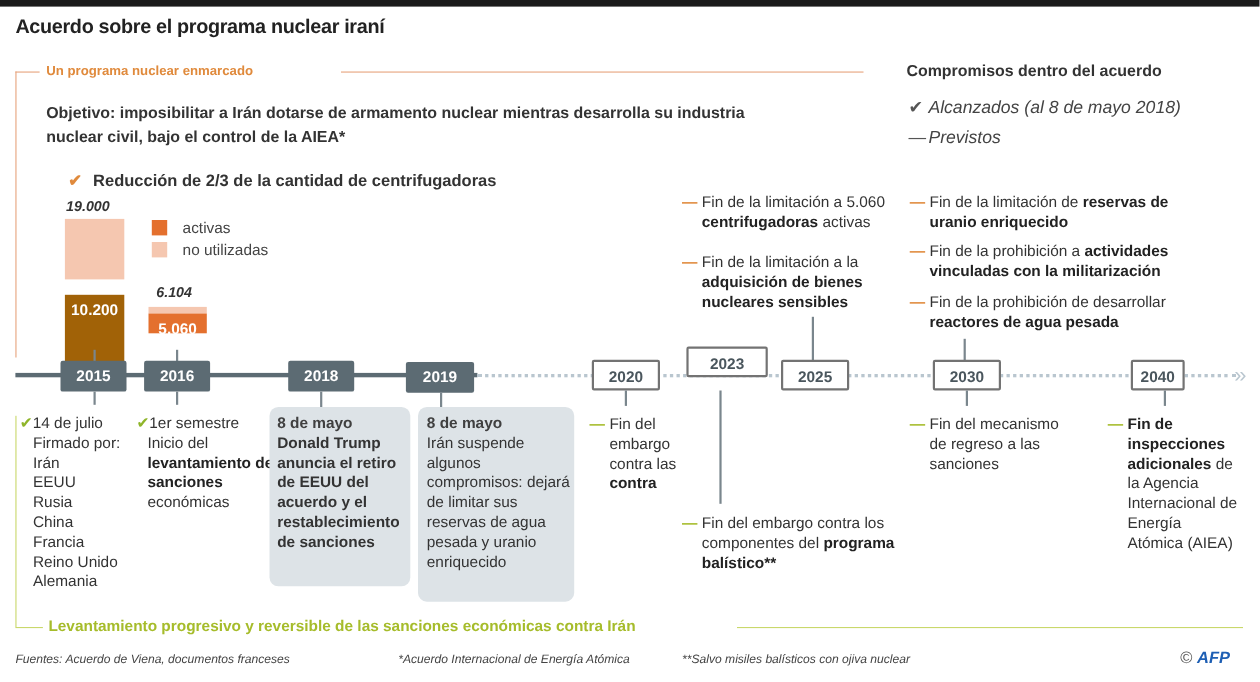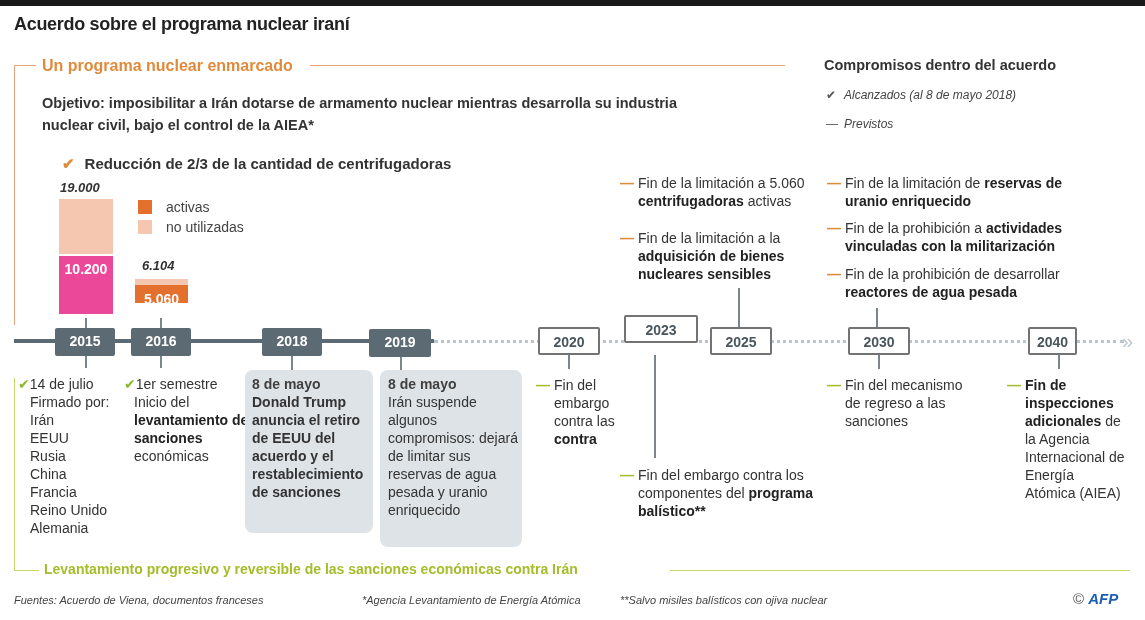--- a/index.html
+++ b/index.html
@@ -3,24 +3,24 @@
 <meta charset="utf-8">
 <style>
   * { box-sizing: border-box; margin: 0; padding: 0; }
   body { width: 1145px; height: 620px; background: #ffffff; font-family: "Liberation Sans", sans-serif; color: #2b2b2b; position: relative; overflow: hidden; }
   .abs { position: absolute; }
   .topbar { left: 0; top: 0; width: 1145px; height: 6px; background: #1a1a1a; }
   .title { left: 14px; top: 14px; font-size: 18px; font-weight: bold; color: #222; letter-spacing: -0.3px; }
   .frame-orange { left: 14px; top: 65px; width: 1px; height: 260px; background: #e7a37c; }
   .frame-orange-top { left: 14px; top: 65px; width: 22px; height: 1px; background: #e7a37c; }
   .frame-orange-line { left: 310px; top: 65px; width: 475px; height: 1px; background: #e7a37c; }
-  .section-orange { left: 42px; top: 57px; font-size: 16px; font-weight: bold; color: #e08a3c; }
+  .section-orange { left: 42px; top: 57px; font-size: 12px; font-weight: bold; color: #e08a3c; }
   .objective { left: 42px; top: 92px; width: 640px; font-size: 14.5px; font-weight: bold; line-height: 22px; color: #333; }
   .legend-title { left: 824px; top: 57px; font-size: 14.5px; font-weight: bold; color: #333; }
-  .legend-row { left: 826px; font-size: 12px; font-style: italic; color: #444; }
+  .legend-row { left: 826px; font-size: 16px; font-style: italic; color: #444; }
   .legend-glyph { display: inline-block; width: 18px; color: #555; font-style: normal; }
   .cent-title { left: 62px; top: 155px; font-size: 15px; font-weight: bold; color: #333; }
   .check-orange { color: #e08a3c; margin-right: 10px; }
   .bar-label { font-size: 13px; font-style: italic; font-weight: bold; color: #333; }
   .bar { position: absolute; }
   .bar-val { font-size: 14px; font-weight: bold; color: #fff; text-align: center; }
   .lg-sq { width: 14px; height: 14px; }
   .lg-text { font-size: 14px; color: #444; }
   .timeline-solid { left: 14px; top: 339px; width: 420px; height: 4px; background: #5c6b73; }
   .timeline-dots { left: 434px; top: 340px; width: 690px; height: 0; border-top: 3px dotted #b9c6cf; }
@@ -65,21 +65,21 @@
 <div class="abs legend-row" style="top:117px;">
   <span class="legend-glyph">—</span><span>Previstos</span>
 </div>
 
 <div class="abs cent-title">
   <span class="check-orange">✔</span><span>Reducción de 2/3 de la cantidad de centrifugadoras</span>
 </div>
 
 <div class="abs bar-label" style="left:60px; top:180px;">19.000</div>
 <div class="bar" style="left:59px; top:199px; width:54px; height:55px; background:#f5c7b0;"></div>
-<div class="bar bar-val" style="left:59px; top:256px; width:54px; height:58px; background:#ec4899; padding-top:5px;"><span>10.200</span></div>
+<div class="bar bar-val" style="left:59px; top:268px; width:54px; height:78px; background:#a16207; padding-top:5px;"><span>10.200</span></div>
 
 <div class="abs bar-label" style="left:142px; top:258px;">6.104</div>
 <div class="bar" style="left:135px; top:279px; width:53px; height:6px; background:#f5c7b0;"></div>
 <div class="bar bar-val" style="left:135px; top:285px; width:53px; height:18px; background:#e4702e; padding-top:6px;"><span>5.060</span></div>
 
 <div class="abs lg-sq" style="left:138px; top:200px; background:#e4702e;"></div>
 <div class="abs lg-text" style="left:166px; top:199px;">activas</div>
 <div class="abs lg-sq" style="left:138px; top:220px; background:#f5c7b0;"></div>
 <div class="abs lg-text" style="left:166px; top:219px;">no utilizadas</div>
 
@@ -187,17 +187,17 @@
   <span class="dash-green">—</span>
   <span class="txt"><b>Fin de inspecciones adicionales</b> <span>de la Agencia Internacional de Energía Atómica (AIEA)</span></span>
 </div>
 
 <div class="abs frame-green"></div>
 <div class="abs frame-green-bottom"></div>
 <div class="abs frame-green-line"></div>
 <div class="abs section-green">Levantamiento progresivo y reversible de las sanciones económicas contra Irán</div>
 
 <div class="abs footer" style="left:14px;">Fuentes: Acuerdo de Viena, documentos franceses</div>
-<div class="abs footer" style="left:362px;">*Agencia Levantamiento de Energía Atómica</div>
+<div class="abs footer" style="left:362px;">*Acuerdo Internacional de Energía Atómica</div>
 <div class="abs footer" style="left:620px;">**Salvo misiles balísticos con ojiva nuclear</div>
 <div class="abs afp">
   <span>©</span> <b>AFP</b>
 </div>
 
 </body></html>

